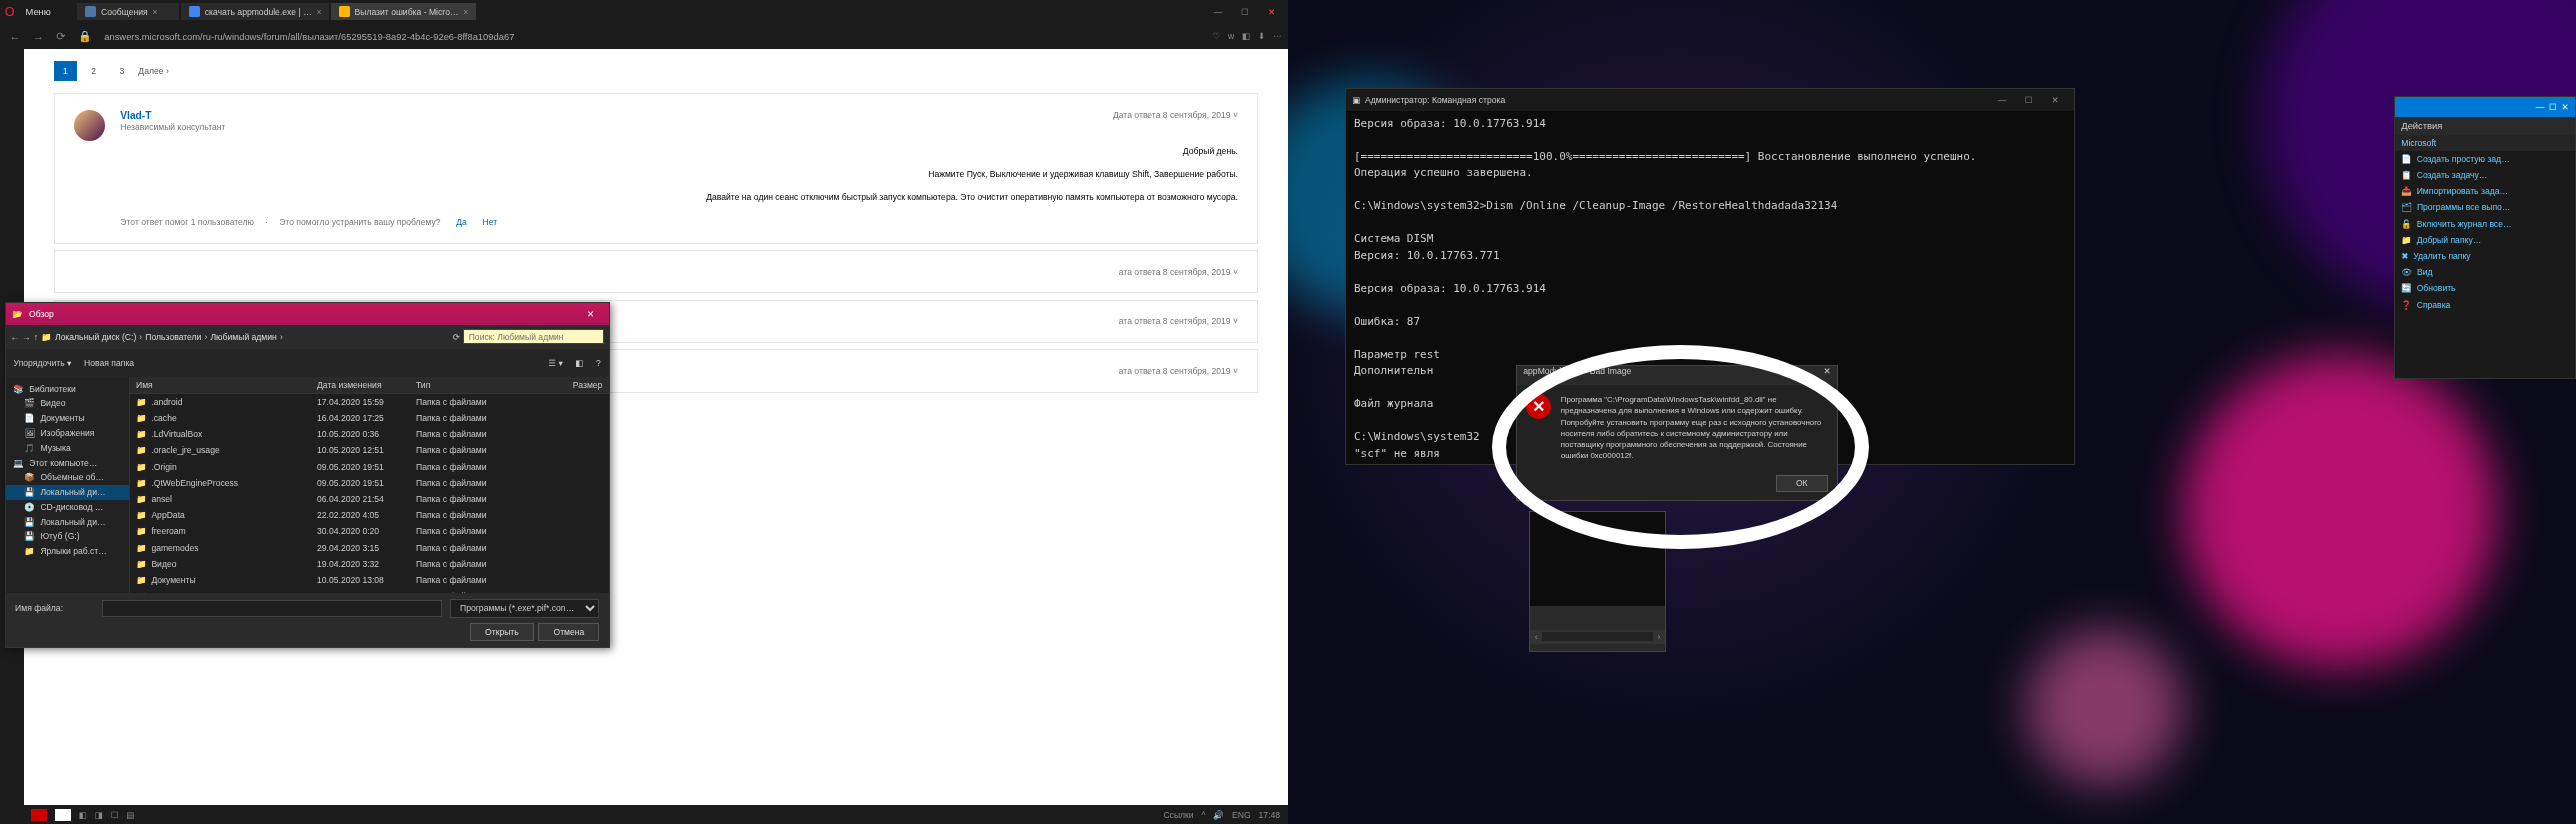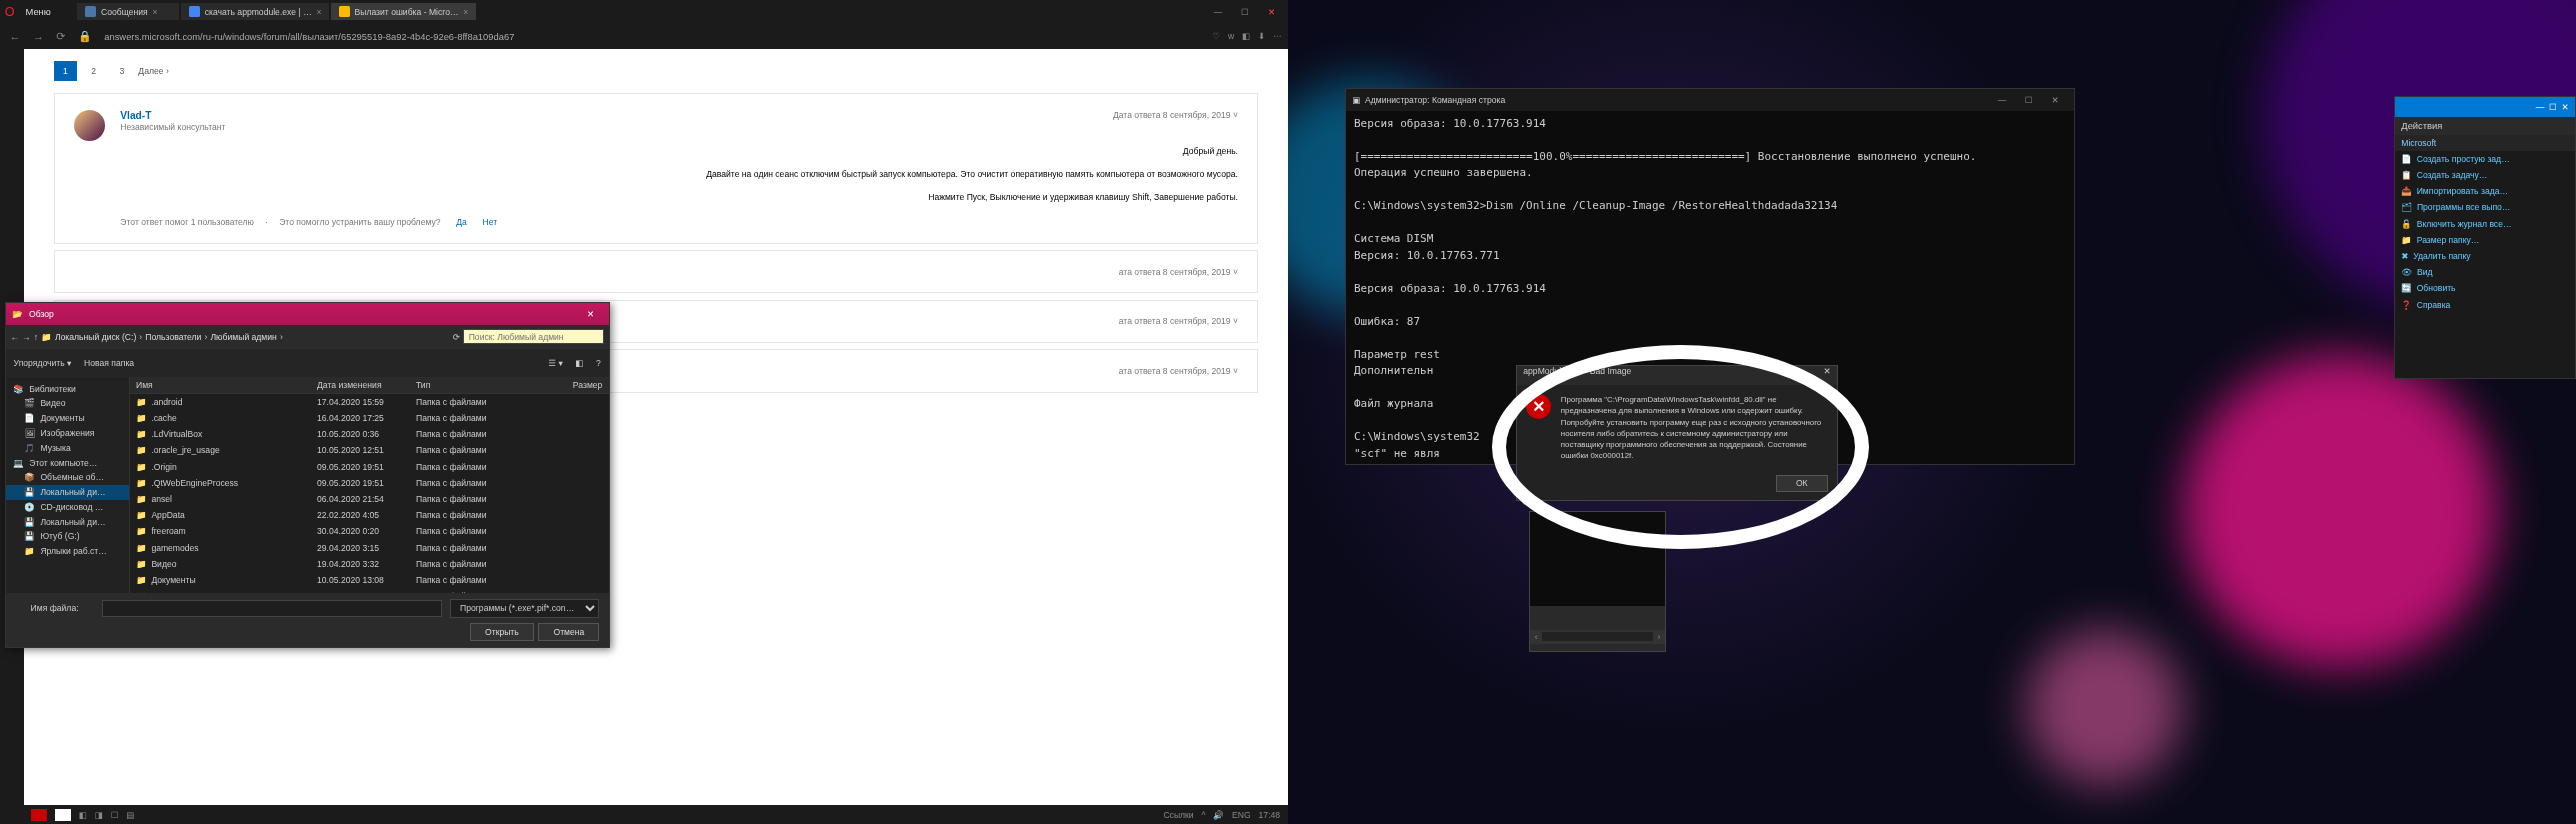--- a/index.html
+++ b/index.html
@@ -61,21 +61,21 @@
 .list-header{display:flex;background:#2b2b2b;color:#ccc;font-size:8.6px;border-bottom:0.8px solid #333;}
 .list-header div,.list-row div{padding:3.1px 6.3px;}
 .col-name{width:181px;}
 .col-date{width:99px;}
 .col-type{width:102px;}
 .col-size{flex:1;text-align:right;}
 .list-row{display:flex;color:#ccc;font-size:8.6px;justify-content:space-between;}
 .list-row .icon{margin-right:4.7px;}
 .ex-footer{background:#2b2b2b;padding:6.3px 9.4px;display:flex;flex-direction:column;gap:4.7px;}
 .ex-footer-row{display:flex;align-items:center;gap:7.9px;}
-.ex-footer label{color:#ccc;width:79px;text-align:center;font-size:8.6px;}
+.ex-footer label{color:#ccc;width:79px;text-align:left;font-size:8.6px;}
 .ex-footer input,.ex-footer select{flex:1;background:#1e1e1e;border:0.8px solid #444;color:#ccc;padding:2.4px 4.7px;}
 .ex-footer .btns{display:flex;gap:4.7px;justify-content:flex-end;}
 .ex-footer button{padding:3.1px 14px;background:#333;border:0.8px solid #555;color:#ddd;cursor:pointer;}
 
 .right{background:radial-gradient(circle at 30% 40%,#2a1a4a 0%,#0a0a1a 40%),linear-gradient(120deg,#0a0a1a,#1a0a2a);position:relative;overflow:hidden;}
 .bokeh{position:absolute;border-radius:50%;filter:blur(23.6px);opacity:0.7;}
 .b1{width:314px;height:314px;background:#ff1493;right:79px;bottom:157px;}
 .b2{width:236px;height:236px;background:#00bfff;left:-39px;top:79px;opacity:0.4;}
 .b3{width:157px;height:157px;background:#ff69b4;right:393px;bottom:39px;opacity:0.5;}
 .b4{width:393px;height:393px;background:#4b0082;right:-79px;top:-79px;}
@@ -157,22 +157,22 @@
       <span class="next"><span>Далее</span> ›</span>
     </div>
     <div class="answer">
       <div class="avatar"></div>
       <div class="answer-body">
         <div class="author">Vlad-T</div>
         <div class="role">Независимый консультант</div>
         <div class="date"><span>Дата ответа 8 сентября, 2019</span> ˅</div>
         <div class="msg">
           <p>Добрый день.</p>
+          <p>Нажмите Пуск, Выключение и удерживая клавишу Shift, Завершение работы.</p>
           <p>Давайте на один сеанс отключим быстрый запуск компьютера. Это очистит оперативную память компьютера от возможного мусора.</p>
-          <p>Нажмите Пуск, Выключение и удерживая клавишу Shift, Завершение работы.</p>
         </div>
         <div class="help-line">
           <span>Этот ответ помог 1 пользователю</span>·
           <span>Это помогло устранить вашу проблему?</span>
           <a>Да</a>
           <a>Нет</a>
         </div>
       </div>
     </div>
     <div class="later"><span>ата ответа 8 сентября, 2019</span> ˅</div>
@@ -467,21 +467,21 @@
         <div class="sched-item">
           <span>🗂</span>
           <span>Программы все выпо…</span>
         </div>
         <div class="sched-item">
           <span>🔓</span>
           <span>Включить журнал все…</span>
         </div>
         <div class="sched-item">
           <span>📁</span>
-          <span>Размер папку…</span>
+          <span>Добрый папку…</span>
         </div>
         <div class="sched-item">
           <span>✖</span>
           <span>Удалить папку</span>
         </div>
         <div class="sched-item">
           <span>👁</span>
           <span>Вид</span>
         </div>
         <div class="sched-item">

